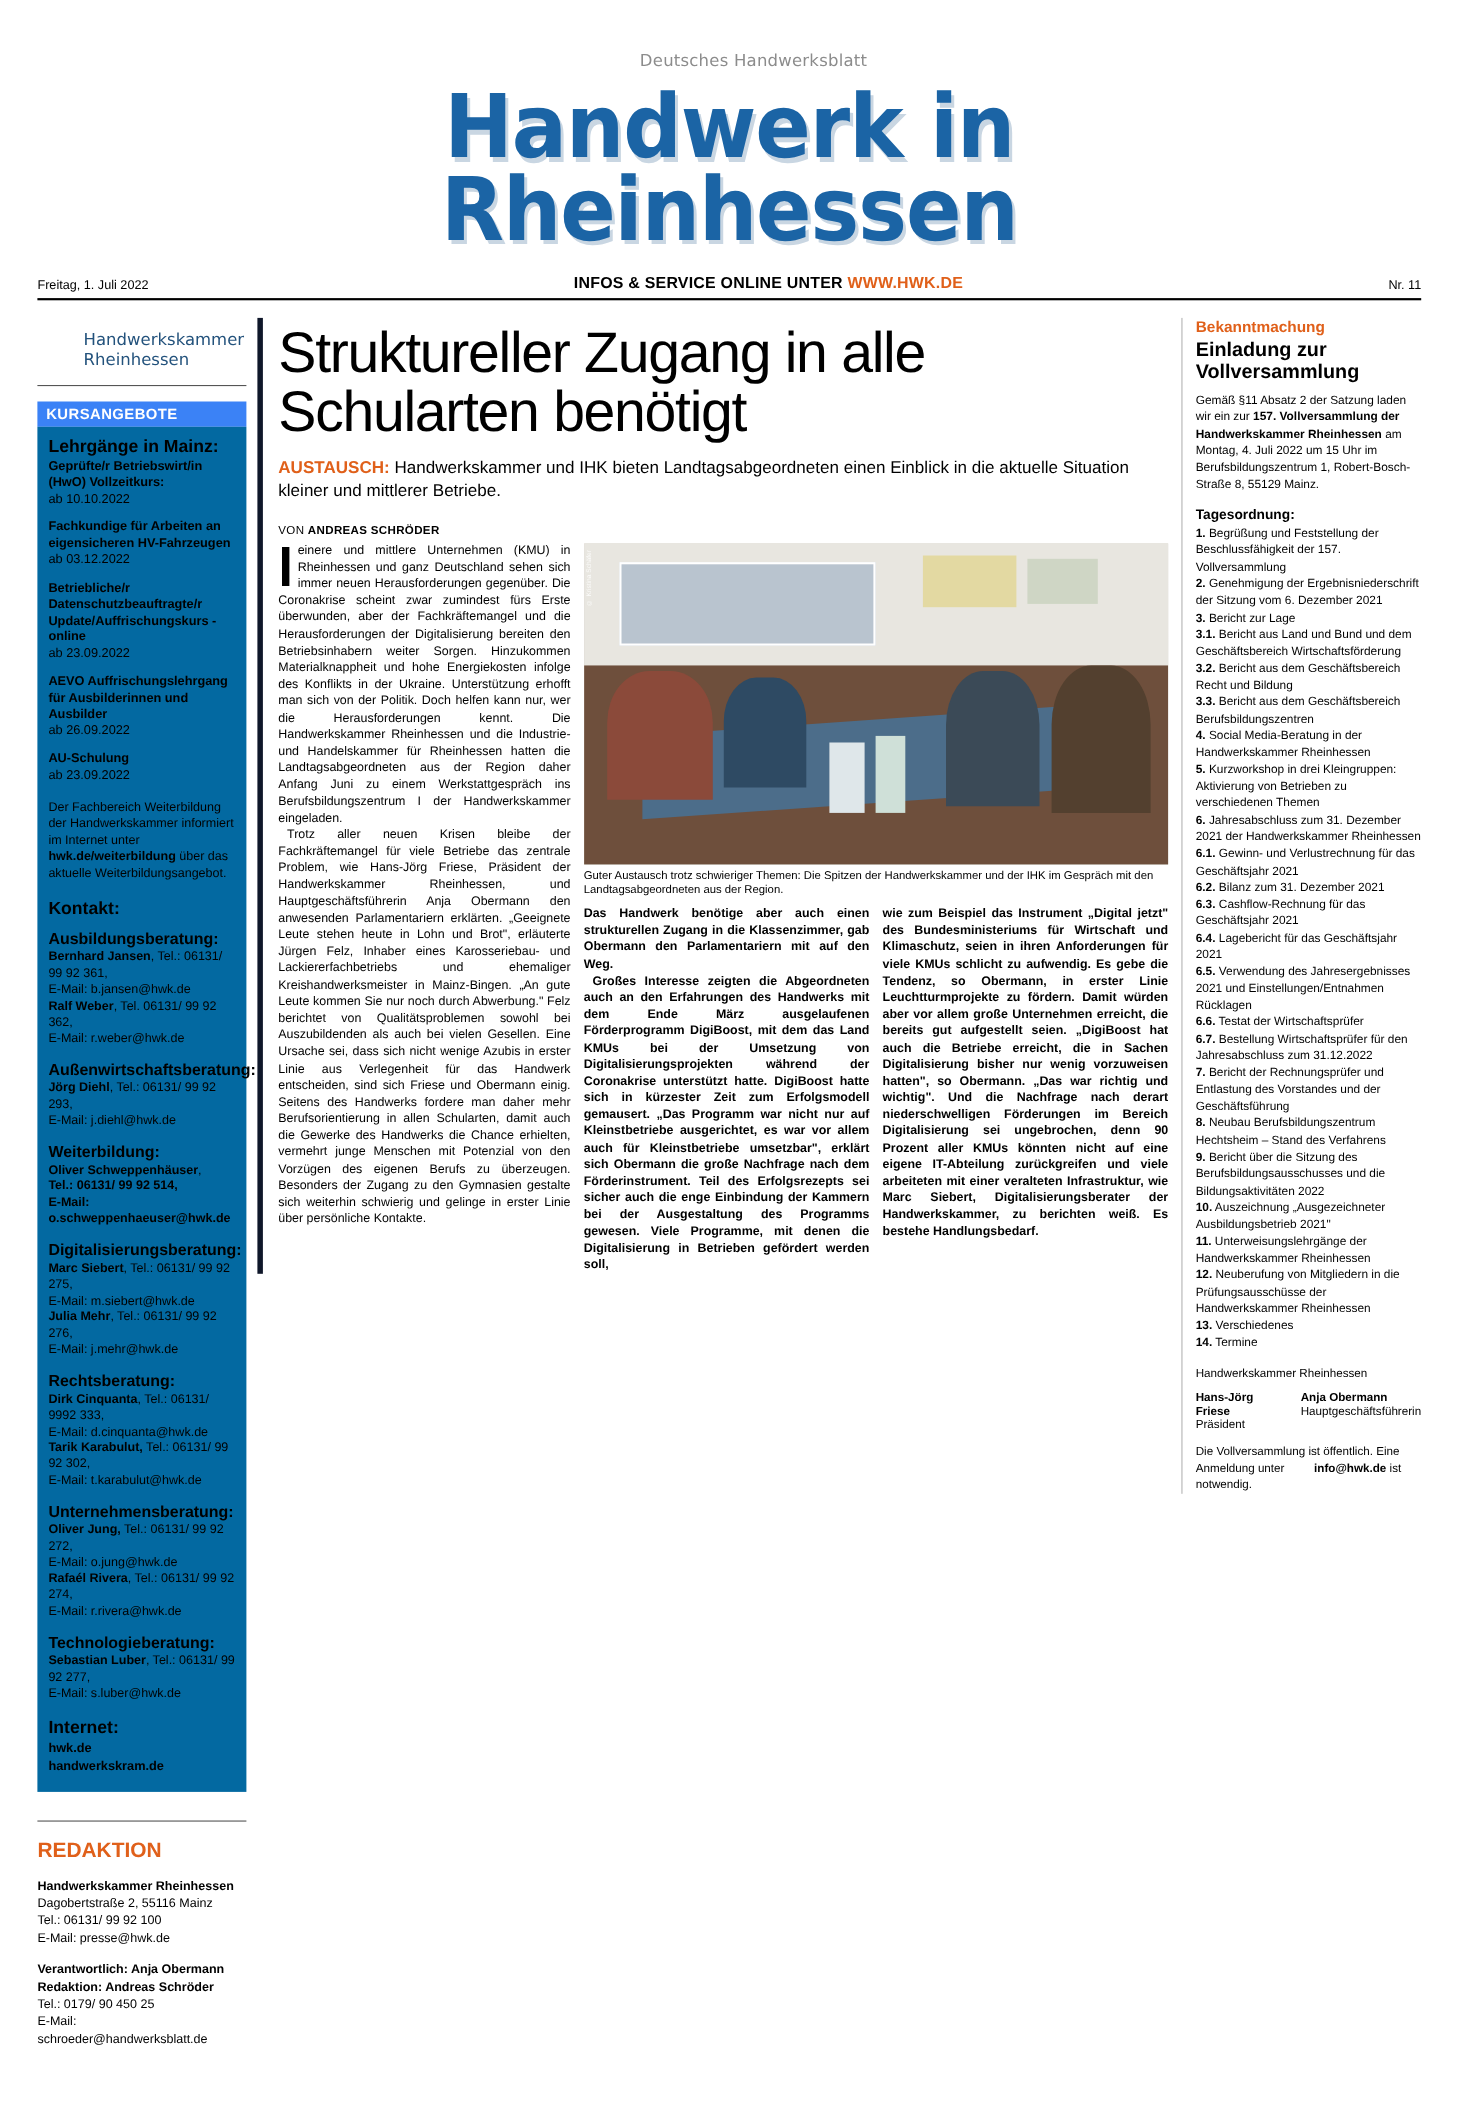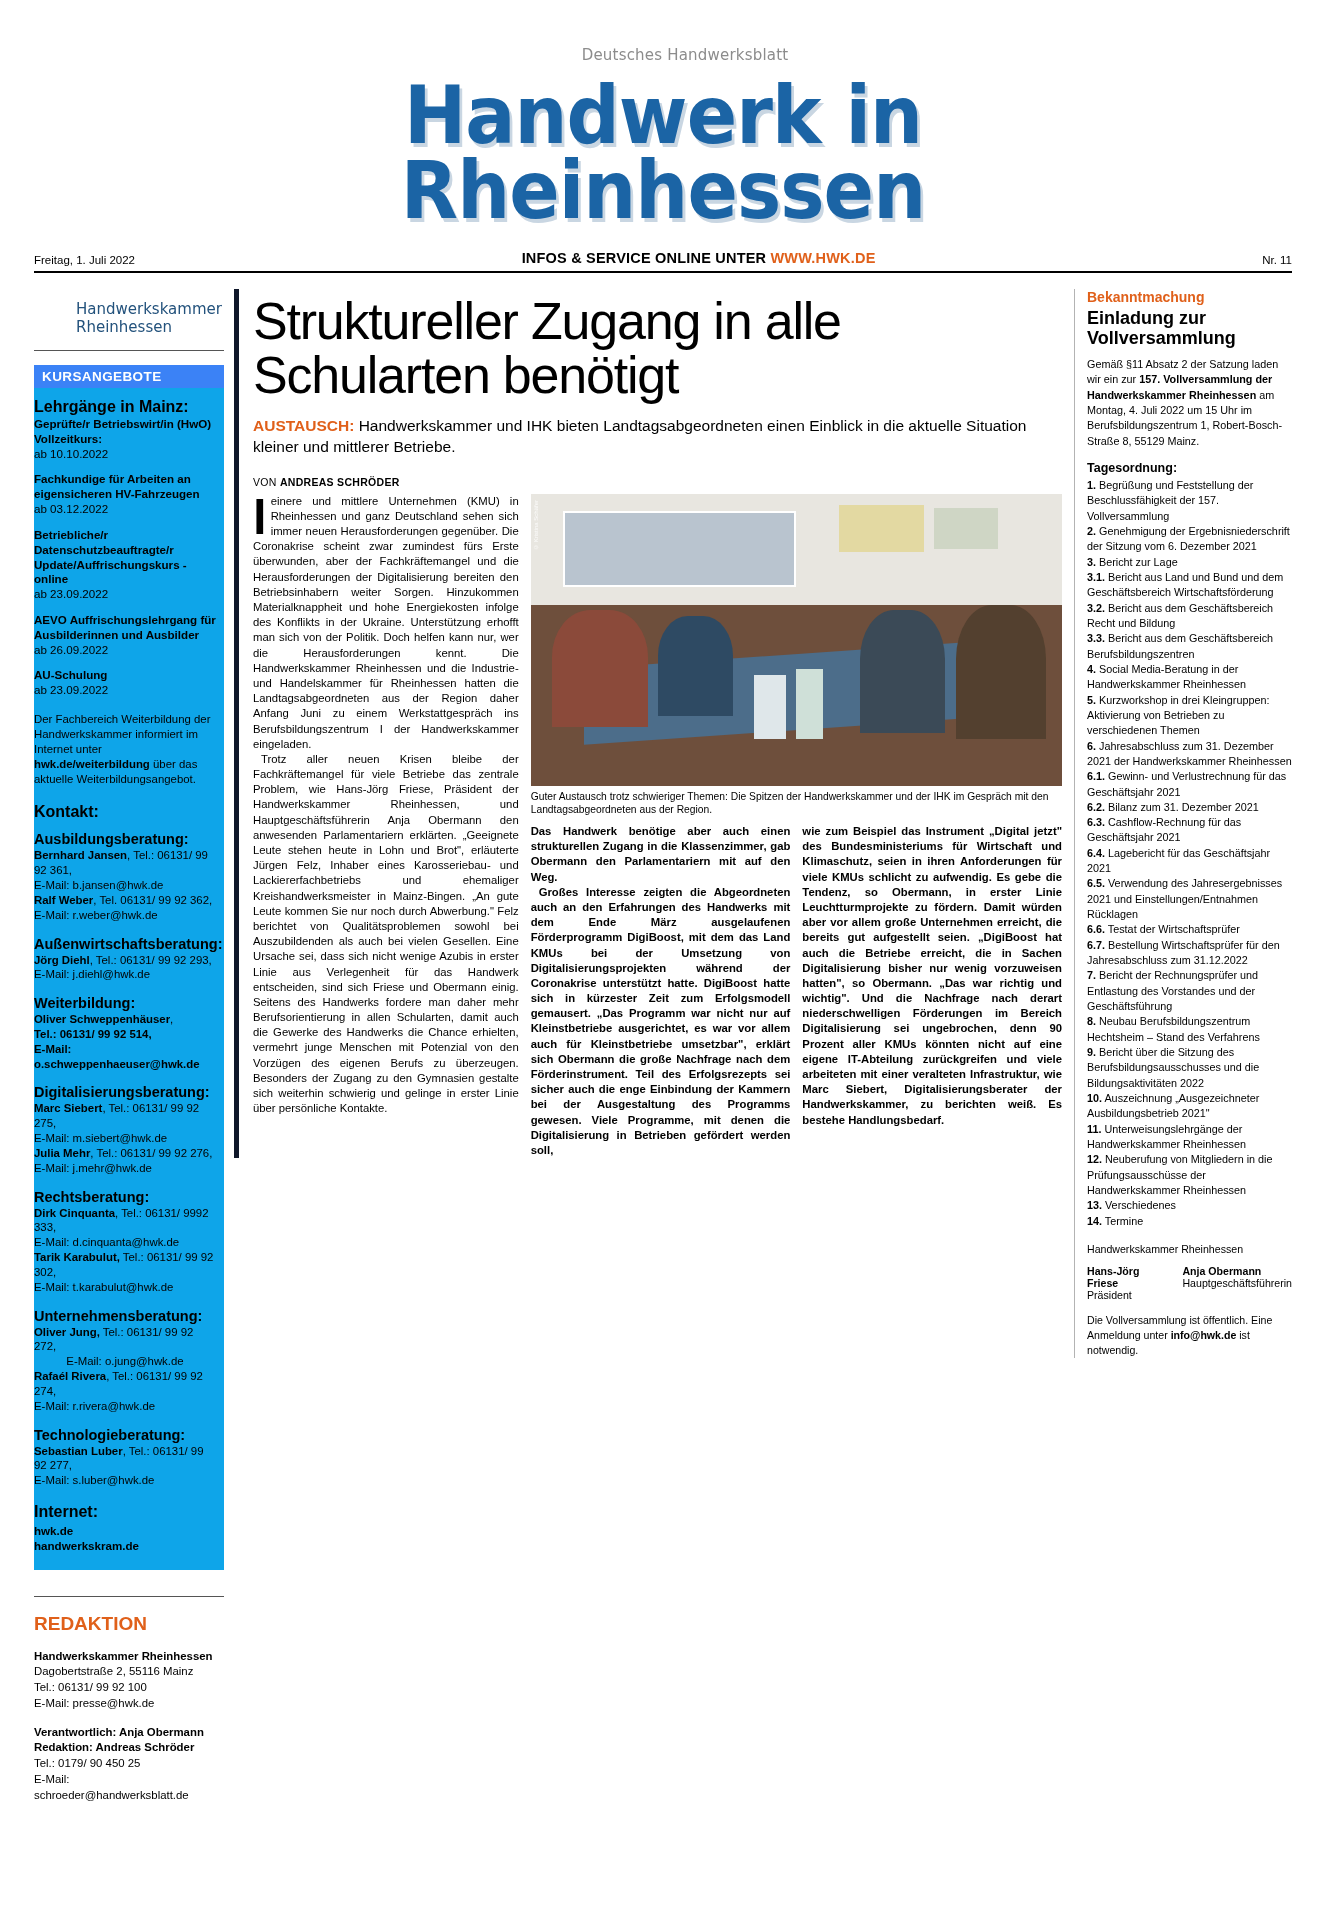--- a/index.html
+++ b/index.html
@@ -64,21 +64,21 @@
     font-family:"DejaVu Sans", sans-serif;
     color:#23527c; font-size:15px; line-height:1.15; font-weight:400;
   }
   .sb-rule { border-top:1.5px solid #555; margin:14px 0 0 0; }
 
   .kurs-head {
     background:#3b82f6; color:#fff;
     font-weight:bold; font-size:13.5px; letter-spacing:.4px;
     padding:4px 8px; margin-top:14px;
   }
-  .kurs-body { background:#0ea5e9; padding:10px 8px 16px 0; }
+  .kurs-body { background:#0369a1; padding:10px 8px 16px 10px; }
   .kurs-body .lead { font-weight:bold; font-size:16px; margin-bottom:1px; }
   .kurs-item { margin-bottom:11px; font-size:11.6px; line-height:1.28; }
   .kurs-item .t { font-weight:bold; display:block; }
   .kurs-item .d { display:block; }
   .kurs-note { font-size:11.4px; line-height:1.32; margin:14px 0 0 0; }
   .kurs-note b { font-weight:bold; }
   .kontakt-h { font-weight:bold; font-size:16px; margin:16px 0 10px; }
   .kat { font-weight:bold; font-size:14.5px; margin:13px 0 1px; }
   .kat.first { margin-top:2px; }
   .pers { font-size:11.4px; line-height:1.3; }
@@ -139,21 +139,21 @@
   .bk-title { font-weight:bold; font-size:18px; line-height:1.1; margin:4px 0 8px; }
   .bk-p { font-size:10.8px; line-height:1.42; }
   .bk-p b { font-weight:bold; }
   .bk-sub { font-weight:bold; font-size:12.5px; margin:12px 0 3px; }
   .agenda { font-size:10.8px; line-height:1.42; }
   .agenda div { margin:0; }
   .agenda b { font-weight:bold; }
   .sig-row { display:flex; gap:10px; font-size:10.6px; font-weight:bold; margin-top:10px; }
   .sig-row .role { font-weight:normal; display:block; }
   .bk-foot { font-size:10.6px; line-height:1.42; margin-top:12px; }
-  .bk-foot b { font-weight:bold; }
+  .bk-foot b { font-weight:bold;margin-left:24px; }
   .bk-org { font-size:10.6px; margin-top:14px; }
 
   
   .scene, .scene2 { position:absolute; inset:0; }
   .sq { position:absolute; }
 </style>
 </head>
 <body>
 
 <div class="masthead">
@@ -232,21 +232,21 @@
           <div class="kat">Weiterbildung:</div>
           <div class="pers"><b>Oliver Schweppenhäuser</b><span>,</span><div style="white-space: pre-line; font-weight: bold;">Tel.: 06131/ 99 92 514,
 E-Mail: o.schweppenhaeuser@hwk.de</div></div>
           <div class="kat">Digitalisierungsberatung:</div>
           <div class="pers"><b>Marc Siebert</b><span>, Tel.: 06131/ 99 92 275,</span><div style="white-space: pre-line;">E-Mail: m.siebert@hwk.de</div></div>
           <div class="pers"><b>Julia Mehr</b><span>, Tel.: 06131/ 99 92 276,</span><div style="white-space: pre-line;">E-Mail: j.mehr@hwk.de</div></div>
           <div class="kat">Rechtsberatung:</div>
           <div class="pers"><b>Dirk Cinquanta</b><span>, Tel.: 06131/ 9992 333,</span><div style="white-space: pre-line;">E-Mail: d.cinquanta@hwk.de</div></div>
           <div class="pers"><b>Tarik Karabulut,</b><span> Tel.: 06131/ 99 92 302,</span><div style="white-space: pre-line;">E-Mail: t.karabulut@hwk.de</div></div>
           <div class="kat">Unternehmensberatung:</div>
-          <div class="pers"><b>Oliver Jung,</b><span> Tel.: 06131/ 99 92 272,</span><div style="white-space: pre-line; text-align: center;">E-Mail: o.jung@hwk.de</div></div>
+          <div class="pers"><b>Oliver Jung,</b><span> Tel.: 06131/ 99 92 272,</span><div style="white-space: pre-line;">E-Mail: o.jung@hwk.de</div></div>
           <div class="pers"><b>Rafaél Rivera</b><span>, Tel.: 06131/ 99 92 274,</span><div style="white-space: pre-line;">E-Mail: r.rivera@hwk.de</div></div>
           <div class="kat">Technologieberatung:</div>
           <div class="pers"><b>Sebastian Luber</b><span>, Tel.: 06131/ 99 92 277,</span><div style="white-space: pre-line;">E-Mail: s.luber@hwk.de</div></div>
         </div>
 
       <div class="internet-h">Internet:</div>
       <div class="internet-l" style="white-space:pre-line">hwk.de
 handwerkskram.de</div>
     </div>
 

